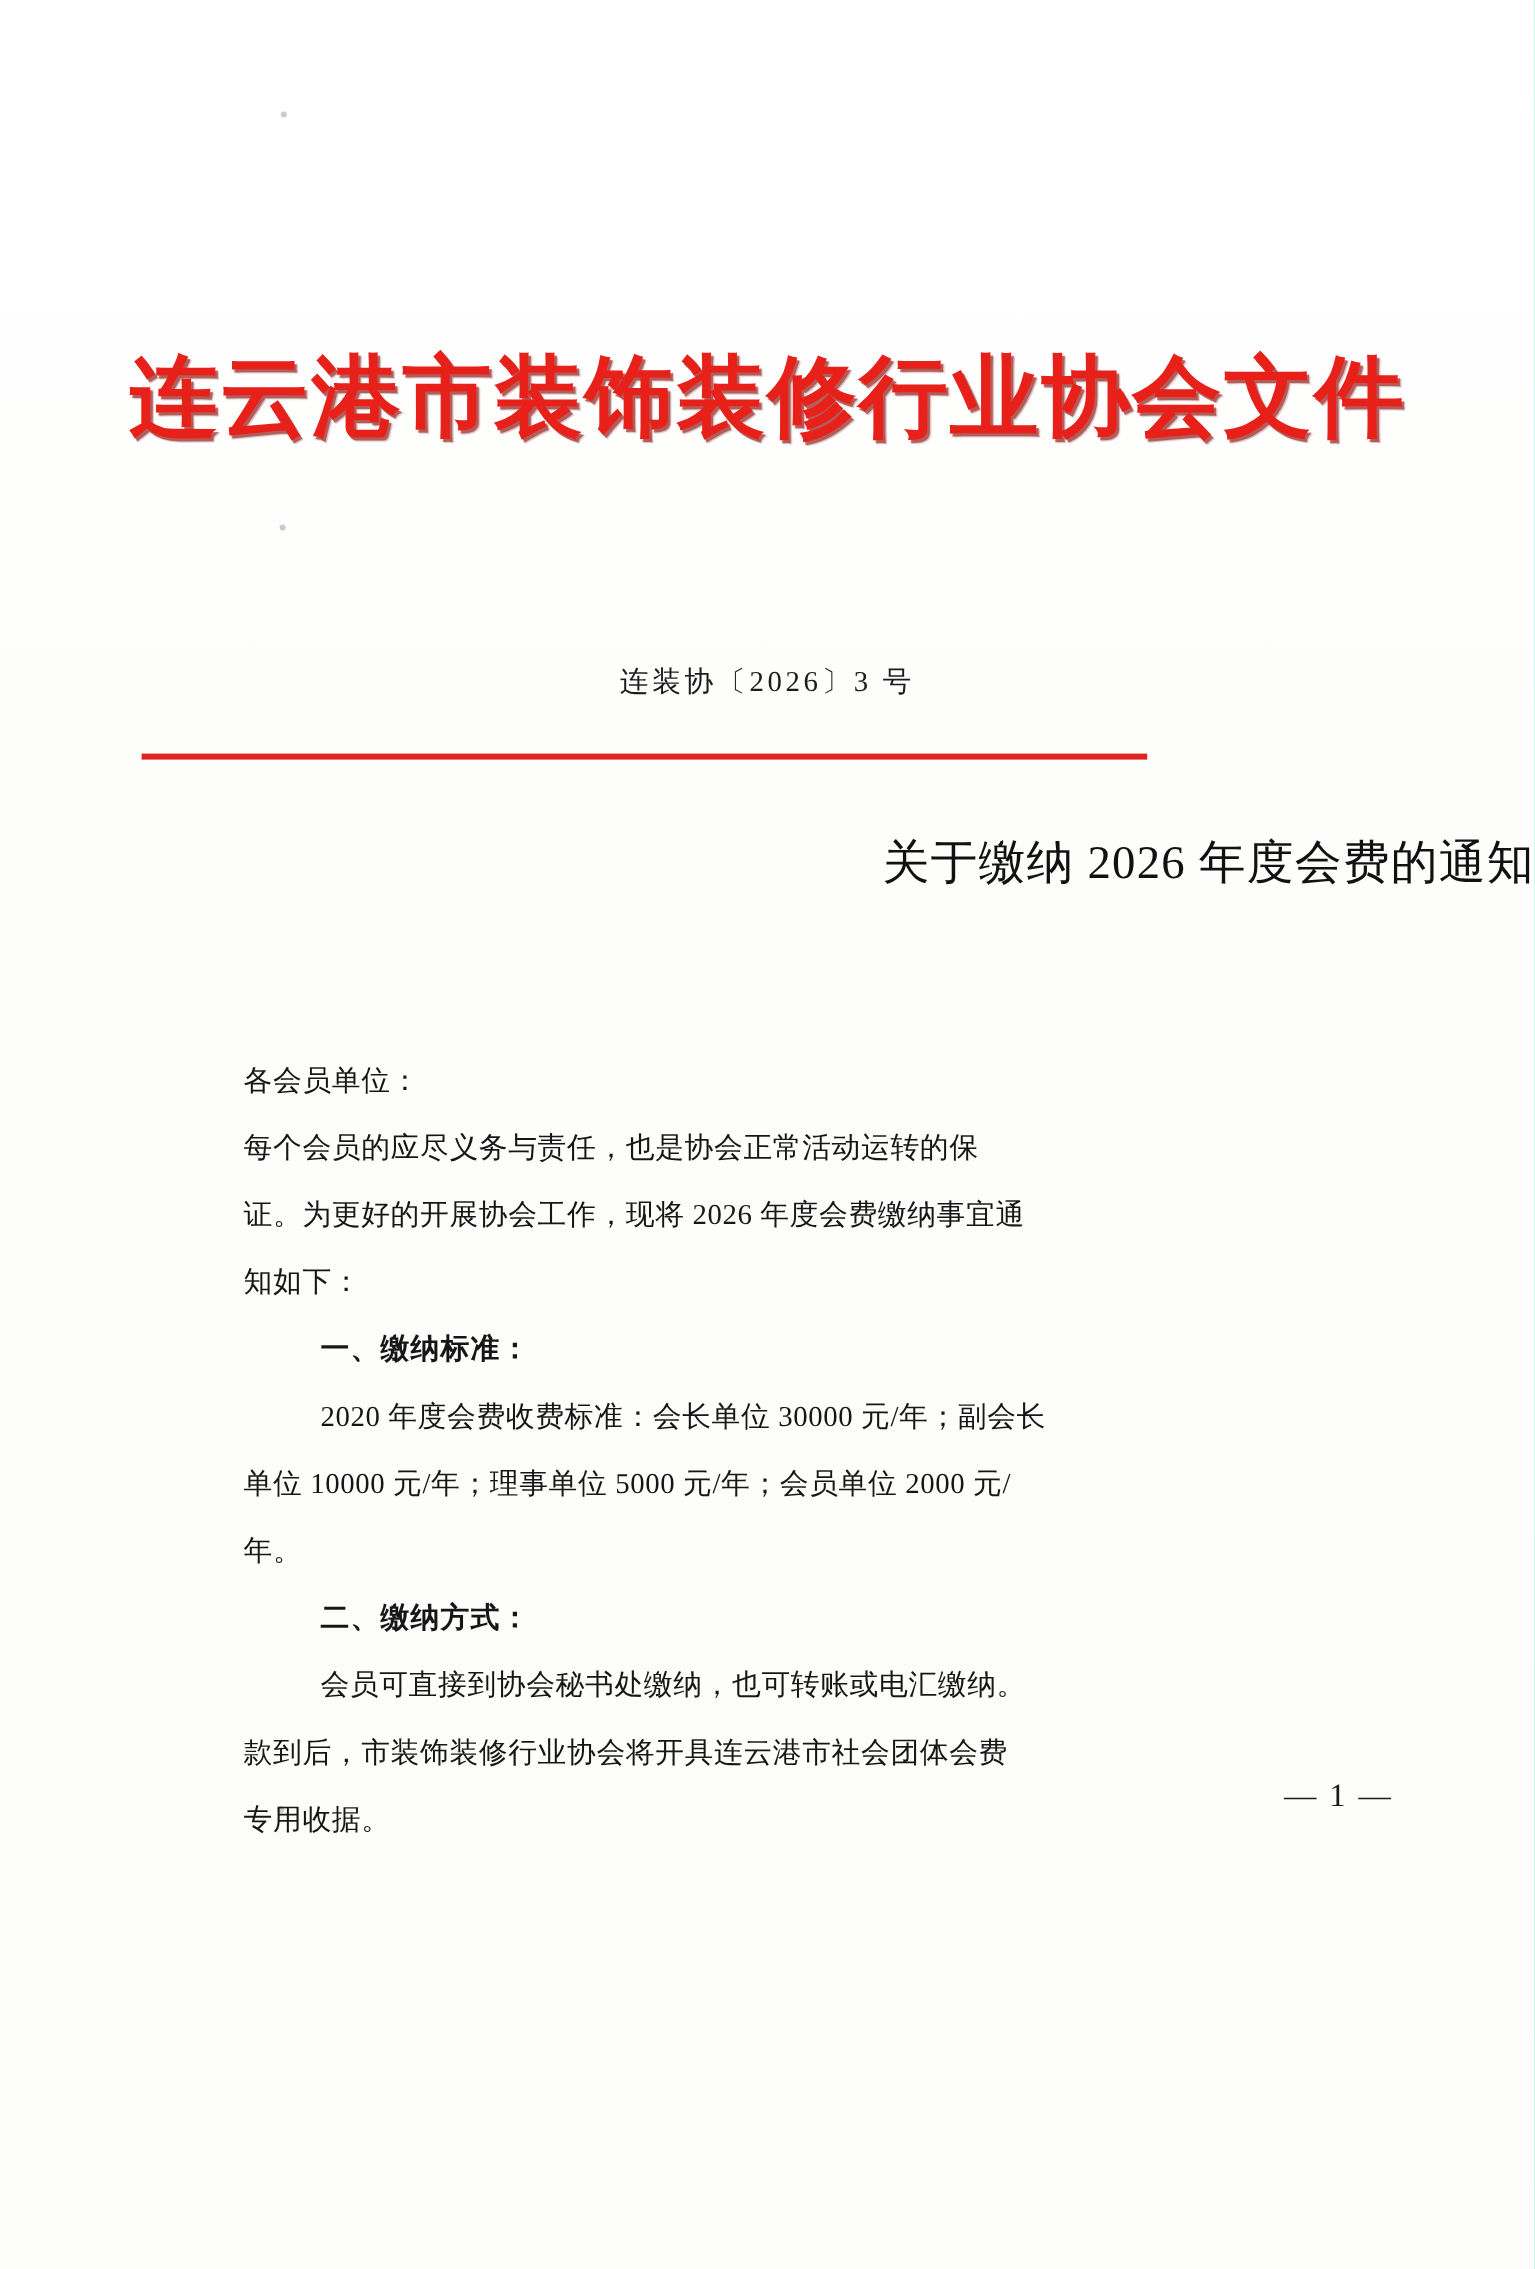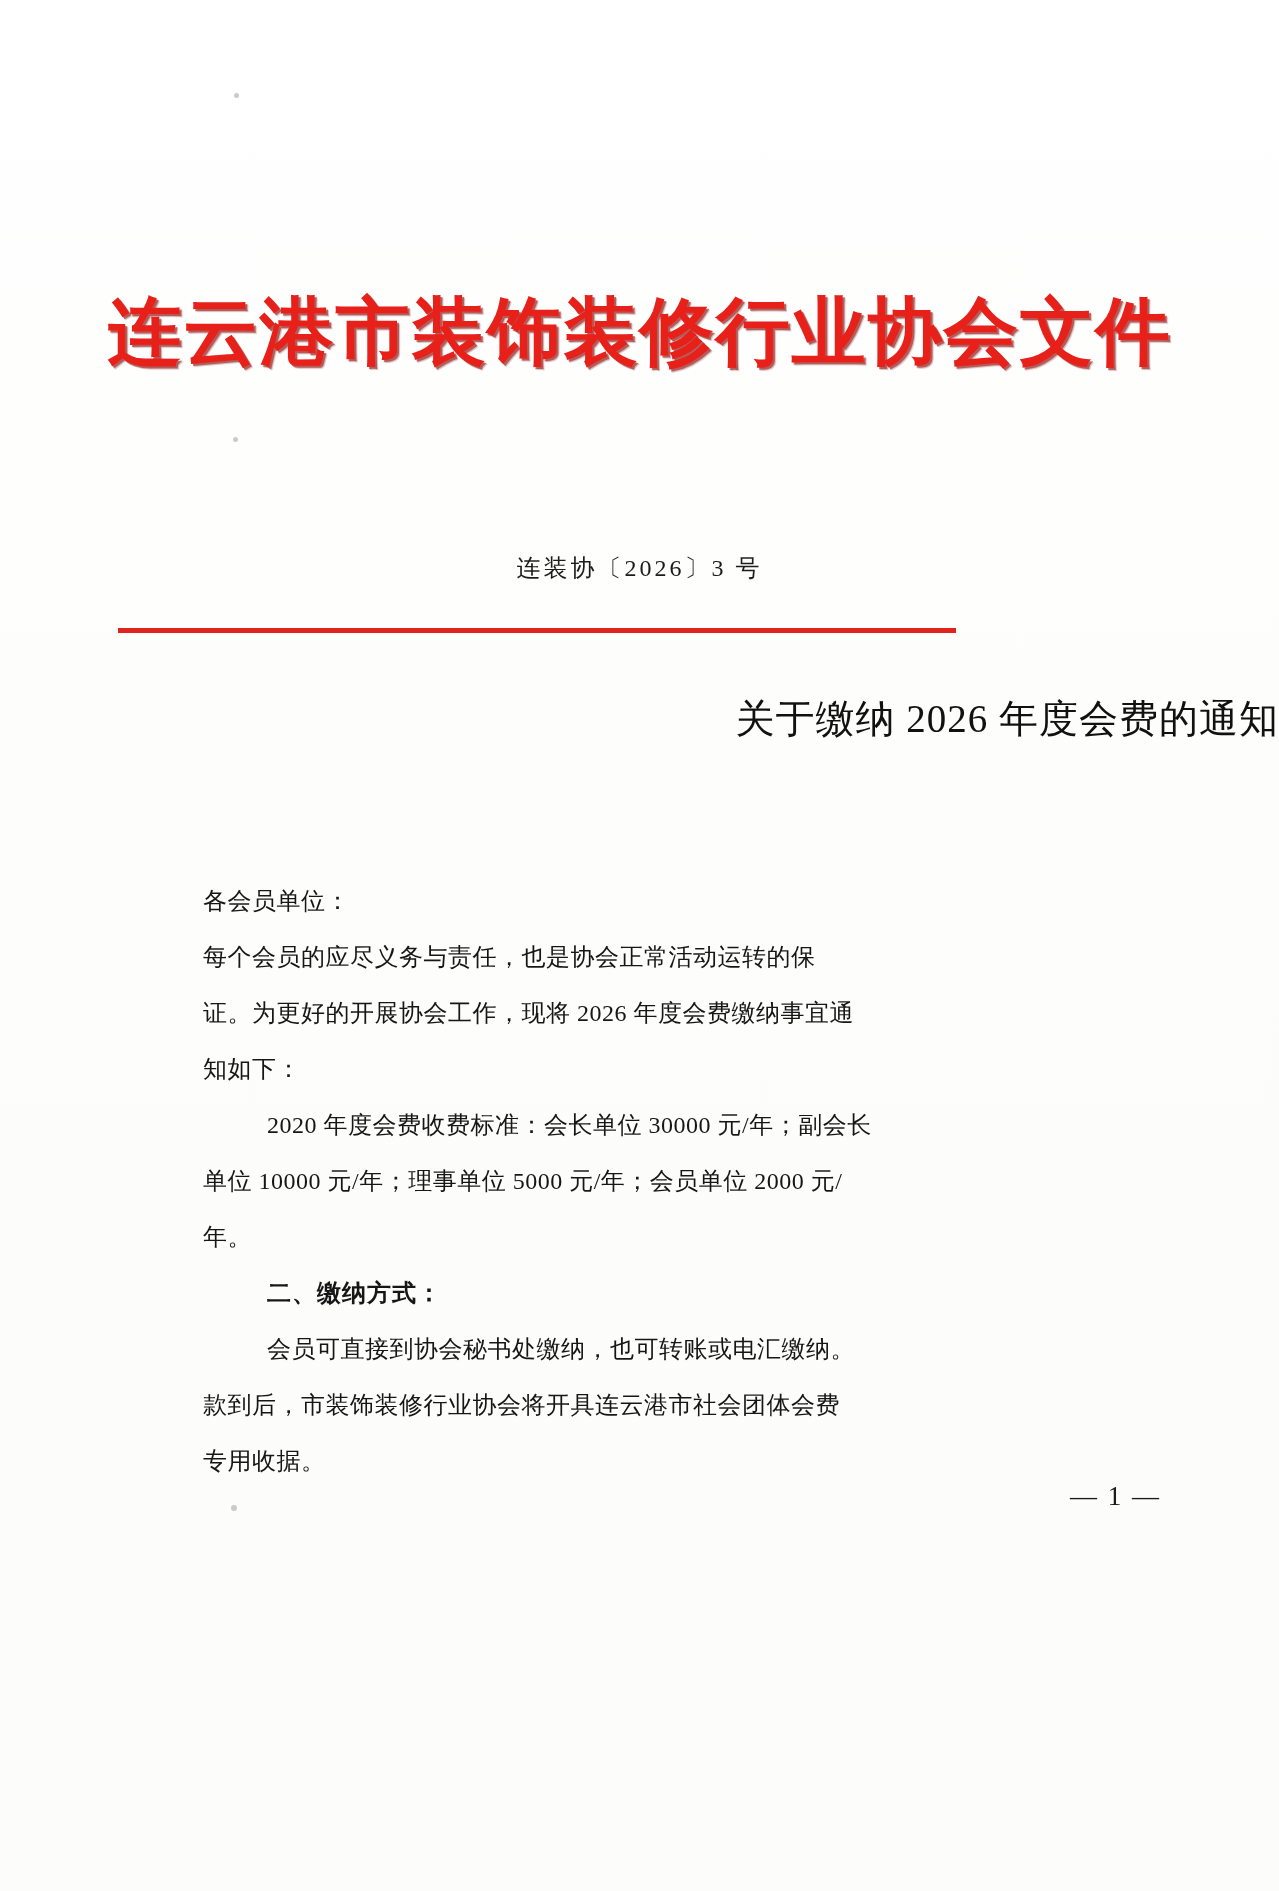--- a/index.html
+++ b/index.html
@@ -149,20 +149,21 @@
   <h2 class="notice-title">关于缴纳 2026 年度会费的通知</h2>
 
   <div class="body-block">
 
     <div class="body-line">各会员单位：</div>
 
     <div class="body-line">每个会员的应尽义务与责任，也是协会正常活动运转的保</div>
     <div class="body-line">证。为更好的开展协会工作，现将 2026 年度会费缴纳事宜通</div>
     <div class="body-line">知如下：</div>
 
+    <div class="body-line section-head indent2">一、缴纳标准：</div>
     <div class="body-line indent2">2020 年度会费收费标准：会长单位 30000 元/年；副会长</div>
     <div class="body-line">单位 10000 元/年；理事单位 5000 元/年；会员单位 2000 元/</div>
     <div class="body-line">年。</div>
 
     <div class="body-line section-head indent2">二、缴纳方式：</div>
     <div class="body-line indent2">会员可直接到协会秘书处缴纳，也可转账或电汇缴纳。</div>
     <div class="body-line">款到后，市装饰装修行业协会将开具连云港市社会团体会费</div>
     <div class="body-line">专用收据。</div>
 
   </div>

